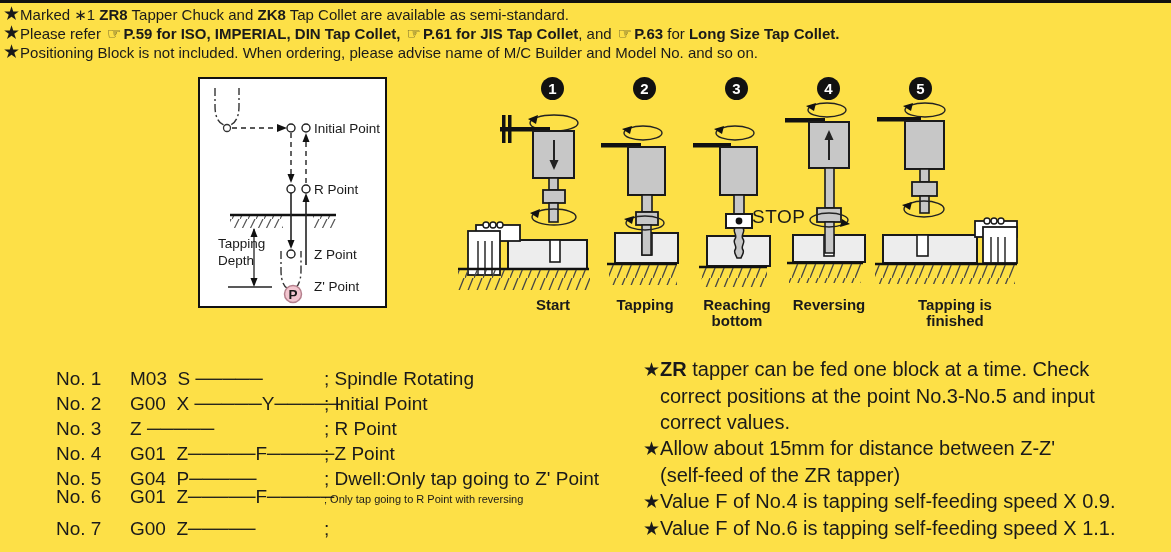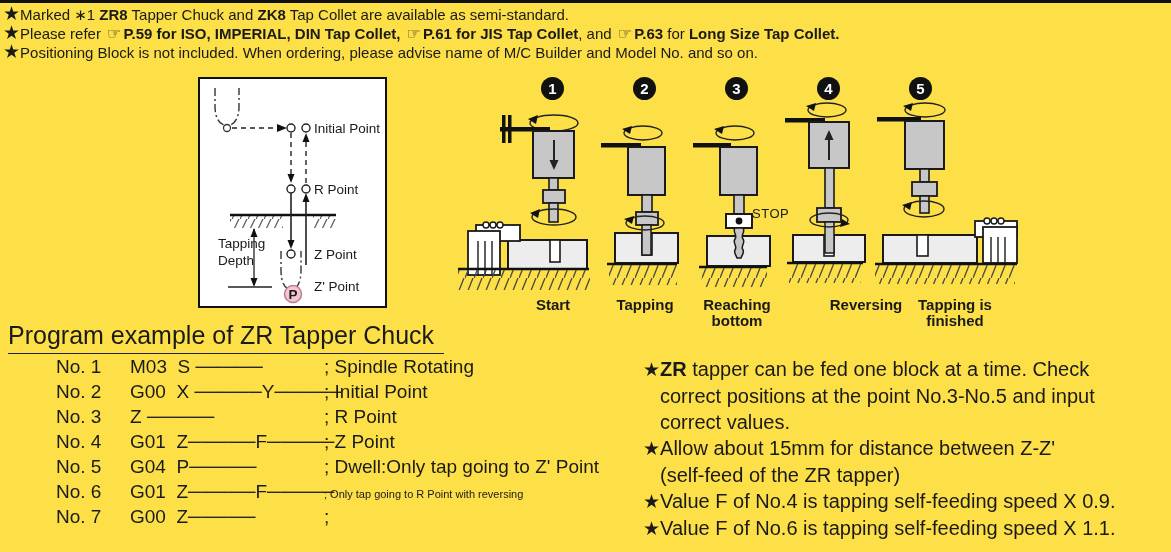--- a/index.html
+++ b/index.html
@@ -15,30 +15,30 @@
   
   .diagbox{position:absolute;left:198px;top:77px;width:189px;height:231px;border:2px solid #111;
            box-sizing:border-box;background:#fff;}
   svg text{font-family:"Liberation Sans","DejaVu Sans",sans-serif;font-size:13.5px;fill:#1a1a1a;}
 
   
   .badge{position:absolute;width:23px;height:23px;border-radius:50%;background:#111;color:#fff;
          display:flex;align-items:center;justify-content:center;font-size:15px;font-weight:bold;top:77px;}
   .stepsvg{position:absolute;top:98px;}
   .steplabel{position:absolute;top:297px;width:120px;text-align:center;font-size:15px;font-weight:bold;line-height:16px;}
-  .stoplabel{position:absolute;left:752px;top:206px;font-size:13px;letter-spacing:.5px;}
+  .stoplabel{position:absolute;left:752px;top:206px;font-size:19px;letter-spacing:.5px;}
 
   
   .prog-title{position:absolute;left:8px;top:321px;font-size:25px;border-bottom:1.5px solid #222;
               padding:0 10px 3px 0;}
   .progrows{position:absolute;left:12px;top:356px;width:600px;font-size:19px;}
   .prow{display:flex;height:25px;align-items:baseline;}
   .col-no{width:74px;white-space:pre;margin-left:44px;}
   .col-code{width:194px;white-space:pre;}
-  .col-cmt{white-space:pre;}
+  .col-cmt{white-space:pre;margin-top:12px;}
   .cmt-small{font-size:11px;}
 
   
   .sidenotes{position:absolute;left:607px;top:356px;width:564px;font-size:20px;line-height:26px;margin-left:36px;}
   .snote-first{white-space:nowrap;}
   .snote-cont{padding-left:17px;white-space:nowrap;}
   .star{font-size:19px;}
 </style>
 </head>
 <body>
@@ -226,27 +226,26 @@
   </svg>
 
   <div class="stoplabel">STOP</div>
 
   <div class="steplabel" style="left:493px">Start</div>
   <div class="steplabel" style="left:585px">Tapping</div>
   <div class="steplabel" style="left:677px">
     <div>Reaching</div>
       <div>bottom</div>
   </div>
-  <div class="steplabel" style="left:806px">Reversing</div>
+  <div class="steplabel" style="left:769px">Reversing</div>
   <div class="steplabel" style="left:895px">
     <div>Tapping is</div>
       <div>finished</div>
   </div>
 
-  <div class="prog-title">Program example of ZR Tapper Chuck</div>
   <div class="progrows">
     <div class="prow">
         <span class="col-no">No. 1</span>
         <span class="col-code">M03  S ─────</span>
         <span class="col-cmt">; Spindle Rotating</span>
       </div>
     <div class="prow">
         <span class="col-no">No. 2</span>
         <span class="col-code">G00  X ─────Y─────</span>
         <span class="col-cmt">; Initial Point</span>

